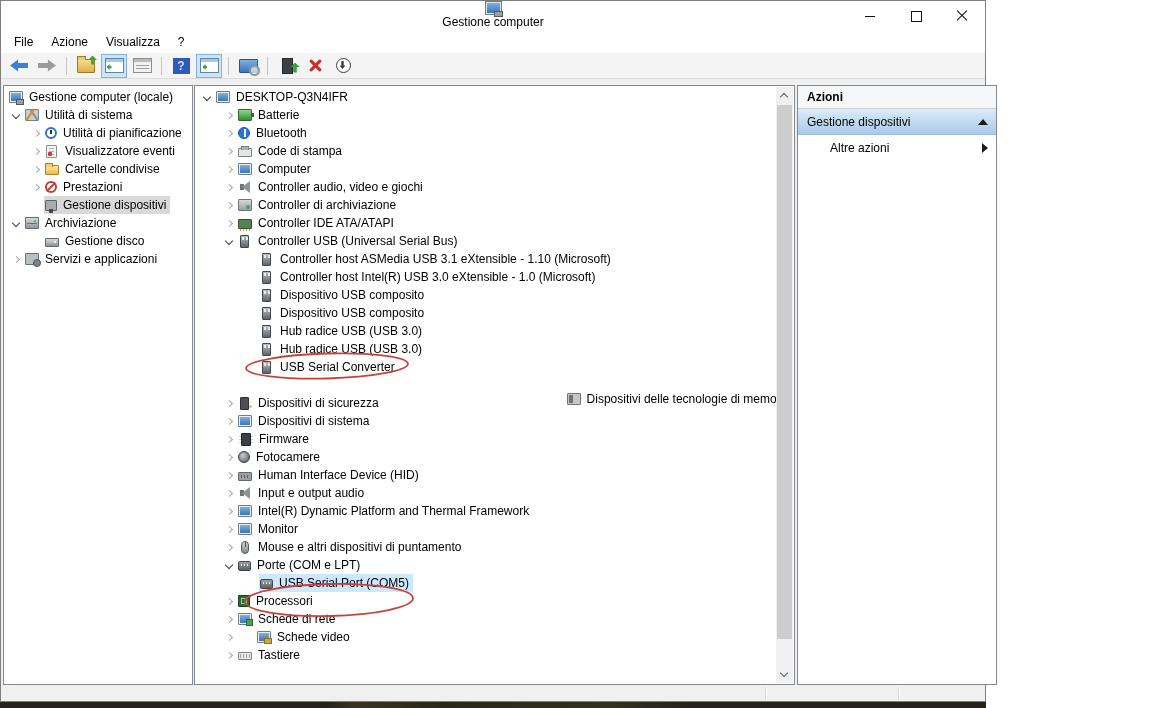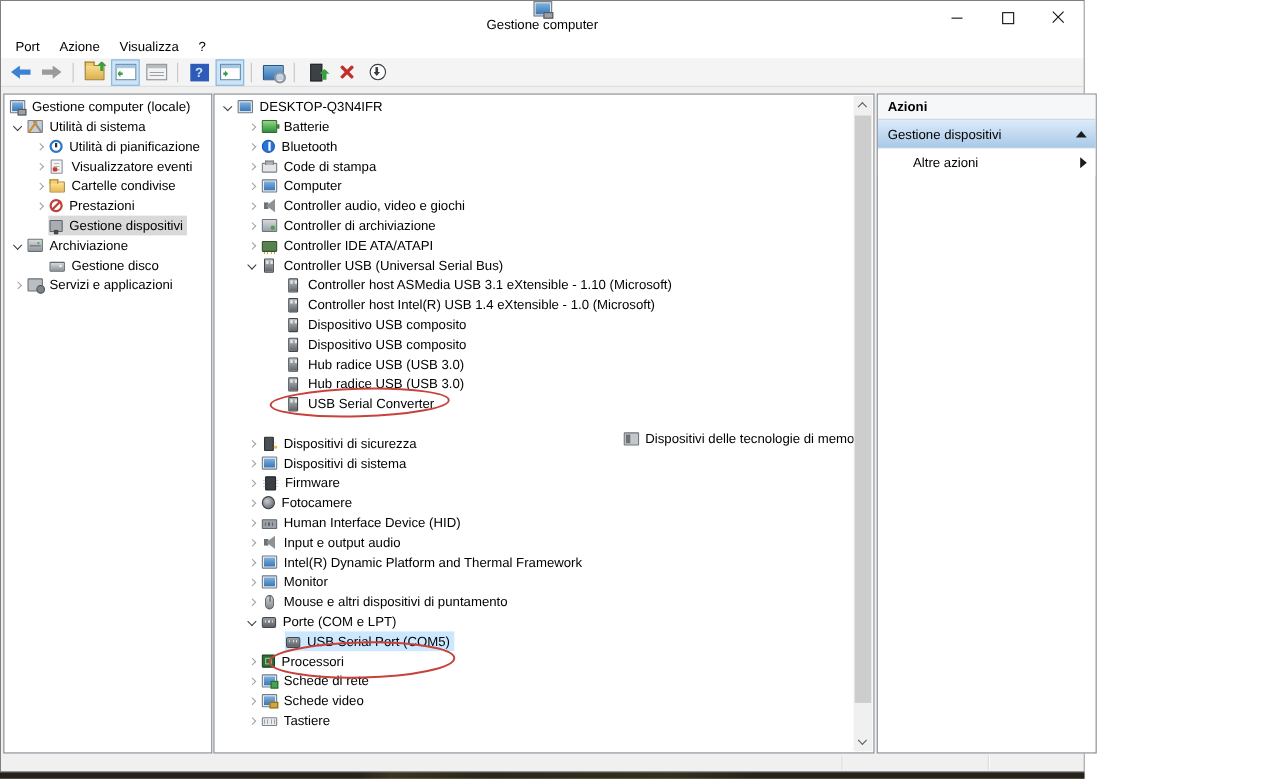--- a/index.html
+++ b/index.html
@@ -169,21 +169,21 @@
       <div class="cap">
           <span class="max-glyph"></span>
         </div>
       <div class="cap">
           <span class="close-glyph"></span>
         </div>
     </div>
   </div>
 
   <div id="menubar">
-      <span class="menu-item">Port</span>
+      <span class="menu-item">File</span>
       <span class="menu-item">Azione</span>
       <span class="menu-item">Visualizza</span>
       <span class="menu-item">?</span>
     </div>
 
   <div id="toolbar">
       <span class="tb">
         <span class="tbi back-icon"></span>
       </span>
       <span class="tb">
@@ -365,21 +365,21 @@
             <span class="chev none"></span>
             <span class="selwrap">
               <span class="ic usb-icon"></span>
               <span class="lbl">Controller host ASMedia USB 3.1 eXtensible - 1.10 (Microsoft)</span>
             </span>
           </div>
           <div class="trow" style="padding-left: 48px;">
             <span class="chev none"></span>
             <span class="selwrap">
               <span class="ic usb-icon"></span>
-              <span class="lbl">Controller host Intel(R) USB 1.4 eXtensible - 1.0 (Microsoft)</span>
+              <span class="lbl">Controller host Intel(R) USB 3.0 eXtensible - 1.0 (Microsoft)</span>
             </span>
           </div>
           <div class="trow" style="padding-left: 48px;">
             <span class="chev none"></span>
             <span class="selwrap">
               <span class="ic usb-icon"></span>
               <span class="lbl">Dispositivo USB composito</span>
             </span>
           </div>
           <div class="trow" style="padding-left: 48px;">
@@ -501,21 +501,21 @@
               <span class="lbl">Processori</span>
             </span>
           </div>
           <div class="trow" style="padding-left: 26px;">
             <span class="chev col"></span>
             <span class="selwrap">
               <span class="ic network-adapter-icon"></span>
               <span class="lbl">Schede di rete</span>
             </span>
           </div>
-          <div class="trow" style="padding-left: 26px;">
+          <div class="trow" style="padding-left: 26px; gap: 19px;">
             <span class="chev col"></span>
             <span class="selwrap">
               <span class="ic video-adapter-icon"></span>
               <span class="lbl">Schede video</span>
             </span>
           </div>
           <div class="trow" style="padding-left: 26px;">
             <span class="chev col"></span>
             <span class="selwrap">
               <span class="ic keyboard-icon"></span>

